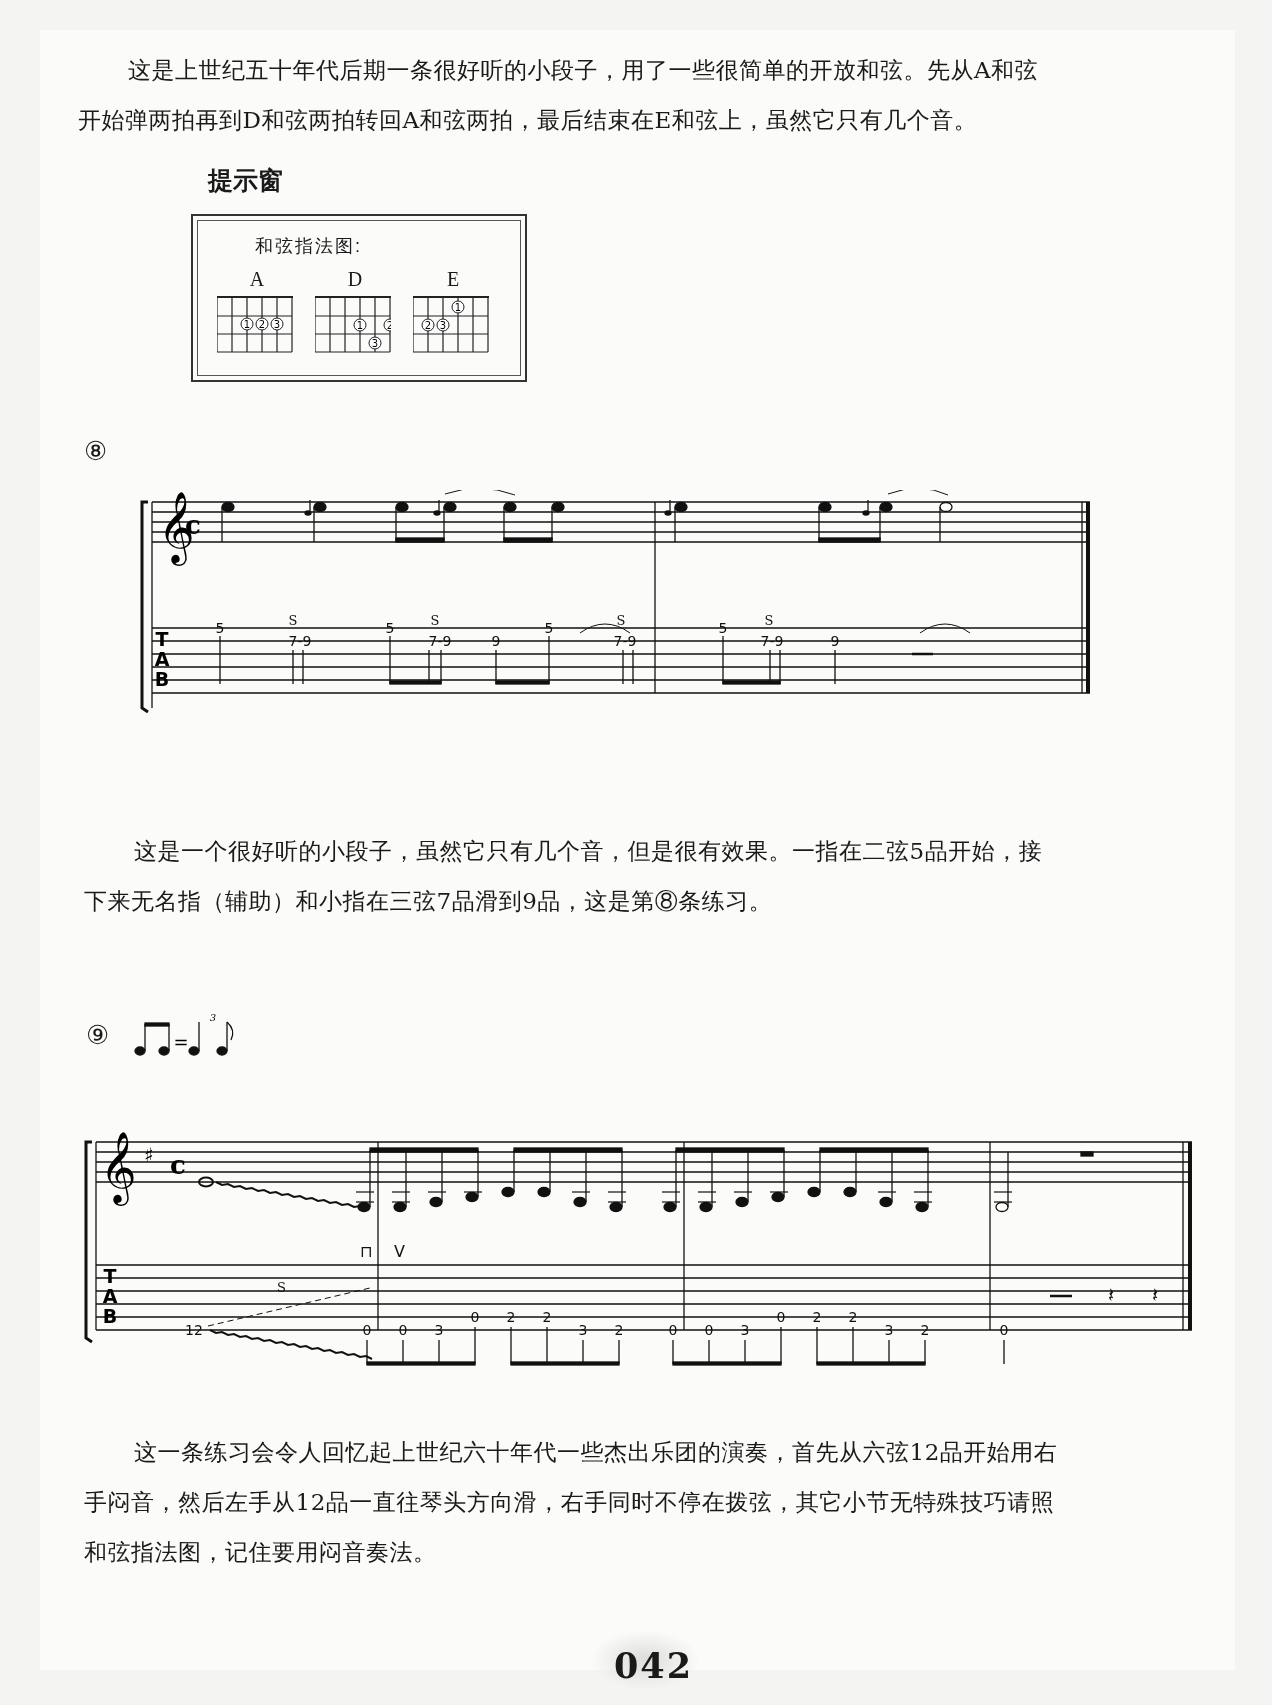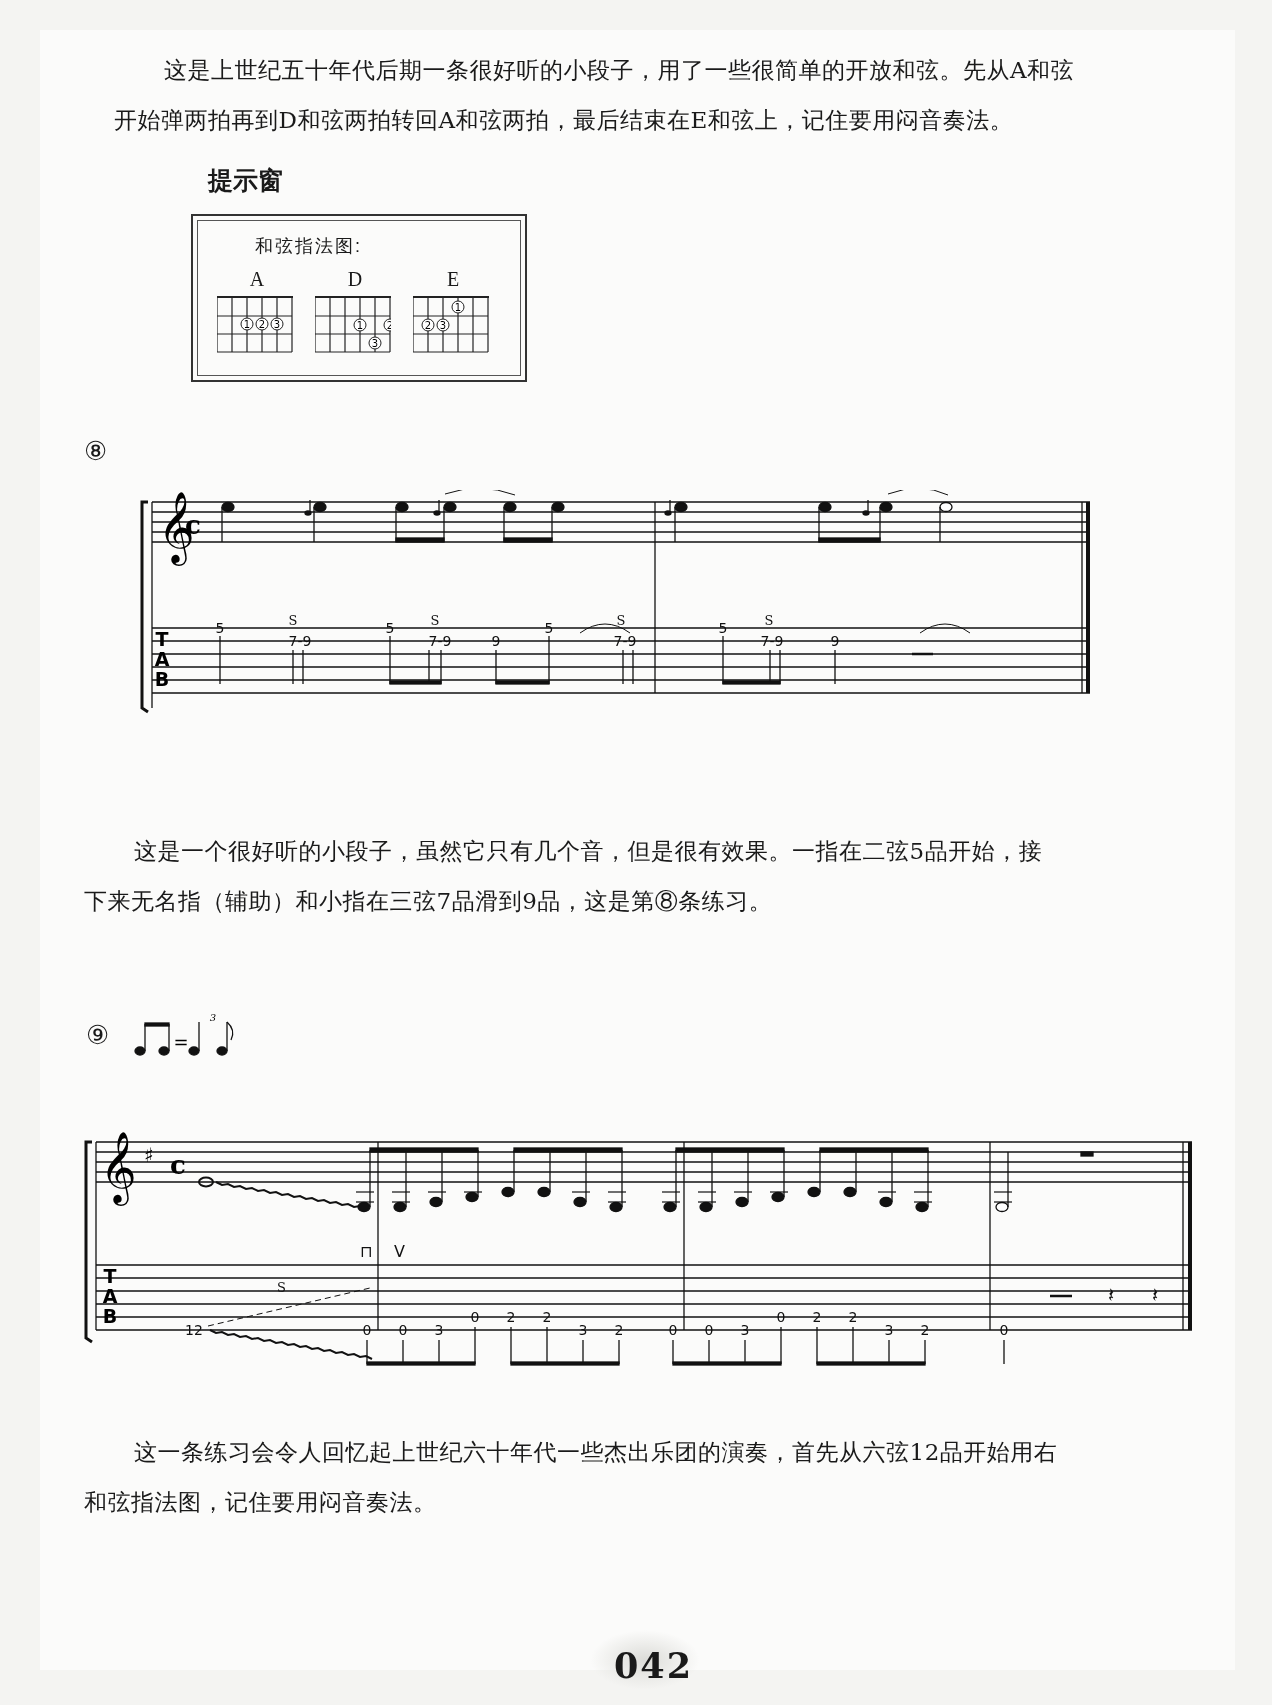--- a/index.html
+++ b/index.html
@@ -20,23 +20,23 @@
   .ex-num { position: absolute; font-size: 26px; font-family: "DejaVu Sans", sans-serif; }
   .score { position: absolute; }
   .pagenum { position: absolute; left: 614px; top: 1645px; font-size: 35px; font-weight: bold; font-family: "DejaVu Serif", serif; letter-spacing: 2px; }
   .pagenum-bg { position: absolute; left: 590px; top: 1630px; width: 110px; height: 60px; border-radius: 50%; background: radial-gradient(ellipse at center, #dcdcd8 0%, rgba(240,240,238,0) 70%); }
 </style>
 </head>
 <body>
 
 <div class="page"></div>
 
-<div class="para" style="top:45px; left:78px;margin-left:36px;">
+<div class="para" style="top:45px; left:78px;">
   <span class="l indent">这是上世纪五十年代后期一条很好听的小段子，用了一些很简单的开放和弦。先从A和弦</span>
-  <span class="l">开始弹两拍再到D和弦两拍转回A和弦两拍，最后结束在E和弦上，记住要用闷音奏法。</span>
+  <span class="l">开始弹两拍再到D和弦两拍转回A和弦两拍，最后结束在E和弦上，虽然它只有几个音。</span>
 </div>
 
 <div class="tipwin-title">提示窗</div>
 <div class="tipbox">
   <div class="tipbox-inner"></div>
   <div class="tip-label">和弦指法图:</div>
 
   <div class="chord" style="left:24px;">
     <div class="chord-name">A</div>
     <div class="grid">
@@ -410,17 +410,18 @@
     <line x1="920" y1="210" x2="920" y2="234"></line>
   </g>
 
   <line x1="966" y1="166" x2="988" y2="166" stroke="#111" stroke-width="2.5"></line>
   <text x="1024" y="172" font-size="20" fill="#111" font-family="DejaVu Sans, sans-serif">𝄽</text>
   <text x="1068" y="172" font-size="20" fill="#111" font-family="DejaVu Sans, sans-serif">𝄽</text>
 </svg>
 
 <div class="para" style="top:1427px; left:84px;">
   <span class="l indent">这一条练习会令人回忆起上世纪六十年代一些杰出乐团的演奏，首先从六弦12品开始用右</span>
+  <span class="l">手闷音，然后左手从12品一直往琴头方向滑，右手同时不停在拨弦，其它小节无特殊技巧请照</span>
   <span class="l">和弦指法图，记住要用闷音奏法。</span>
 </div>
 
 <div class="pagenum-bg"></div>
 <div class="pagenum">042</div>
 
 </body></html>

